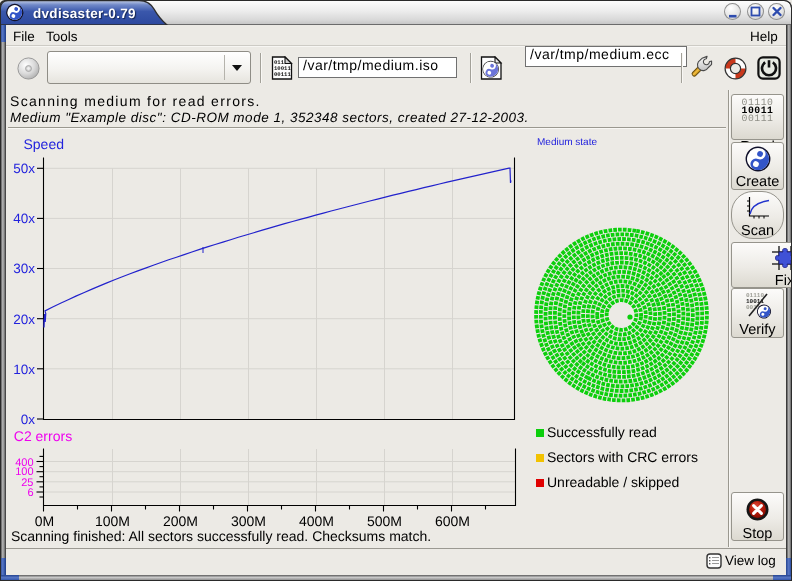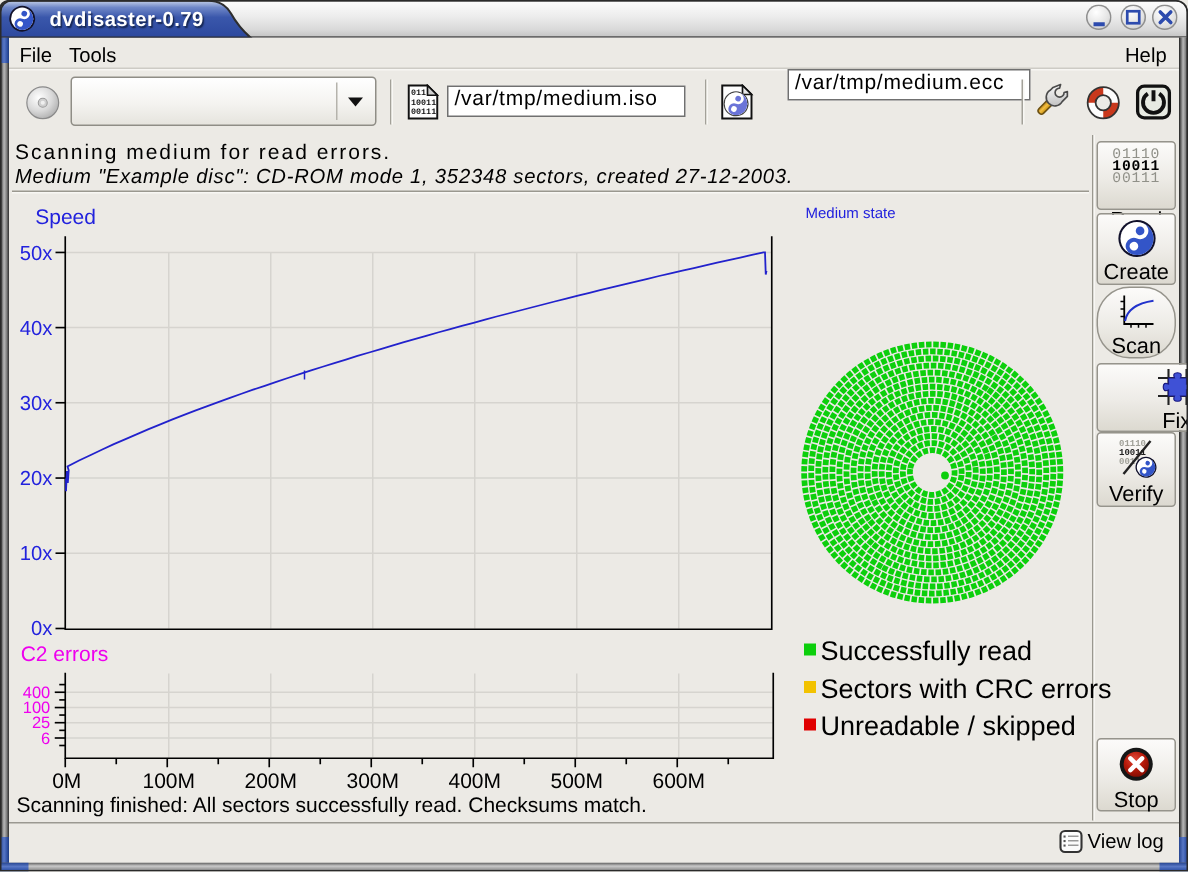--- a/index.html
+++ b/index.html
@@ -42,21 +42,21 @@
   .tsep{width:1px;top:53px;height:30px;background:#a3a199;}
   .tsep2{width:1px;top:53px;height:30px;background:#f8f7f4;}
   .entry{height:19px;border:1px solid #707070;background:#fff;font-size:14px;line-height:15px;letter-spacing:0.5px;padding-left:4px;}
   
   .sbtn{left:731px;width:51px;border:1px solid #96948c;border-radius:3px;
      background:linear-gradient(180deg,#fcfbfa 0%,#edebe6 55%,#dcd9d0 100%);
      text-align:center;color:#000;}
   .sbtn .cap{font-size:14.5px;}
   
   .lsq{width:8px;height:8px;left:536px;}
-  .ltxt{font-size:18px;left:547px;}
+  .ltxt{font-size:14px;left:547px;}
   #statusbar{left:6px;top:548px;width:780px;height:26px;background:#ECEAE5;border-top:1px solid #9b9992;}
 </style>
 </head>
 <body>
 
 <div class="abs" style="left:0;top:0;width:792px;height:581px;box-shadow:inset 0 0 0 1px #2a2a2a;border-radius:8px 8px 0 0;z-index:50;pointer-events:none;"></div>
 
 <div id="titlebar" class="abs">
     <div class="bedge"></div>
   </div>

